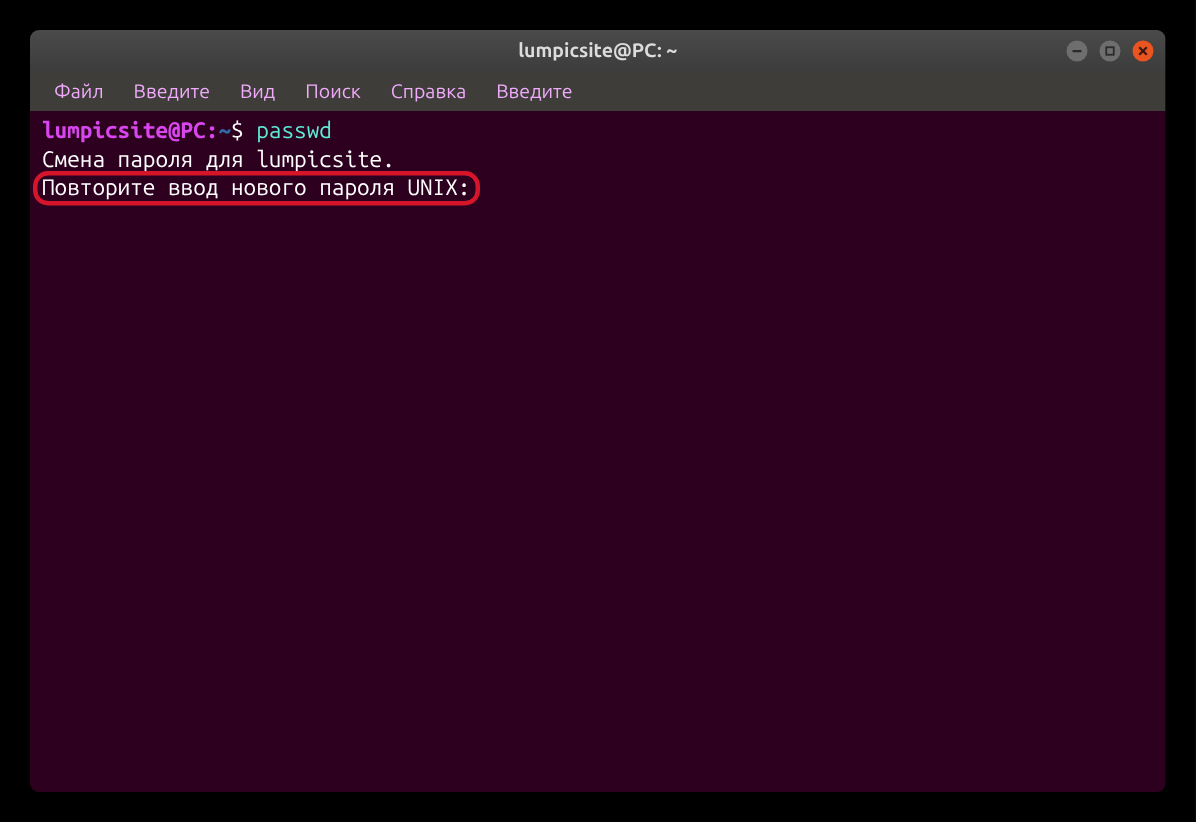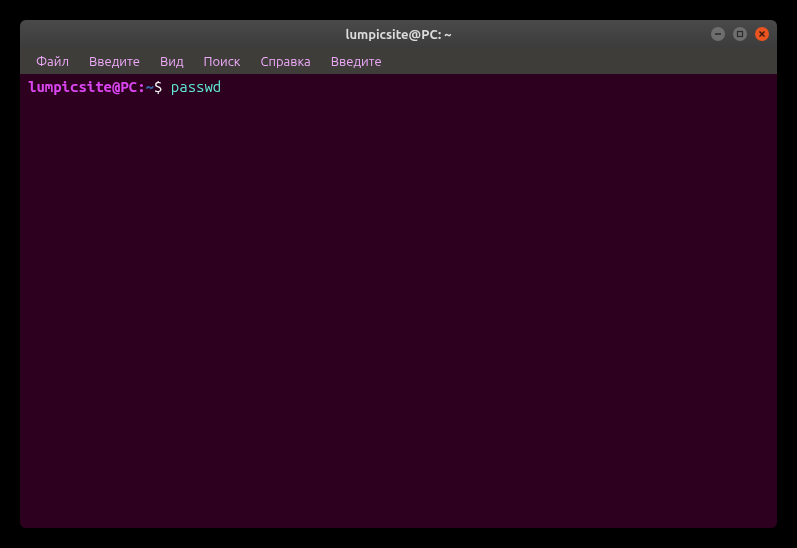--- a/index.html
+++ b/index.html
@@ -129,14 +129,16 @@
     <div class="menu-item">Файл</div>
     <div class="menu-item">Введите</div>
     <div class="menu-item">Вид</div>
     <div class="menu-item">Поиск</div>
     <div class="menu-item">Справка</div>
     <div class="menu-item">Введите</div>
   </div>
 
   <div class="terminal-body">
     <div class="line"><span class="prompt-user">lumpicsite@PC</span><span class="prompt-user">:</span><span class="prompt-path">~</span><span class="prompt-dollar">$</span> <span class="cmd">passwd</span></div>
+    <div class="line out">Смена пароля для lumpicsite.</div>
+    <div class="line"><span class="highlight-line"><span class="out">Повторите ввод нового пароля UNIX:</span><span class="highlight-outline"></span></span></div>
   </div>
 </div>
 
 </body></html>

